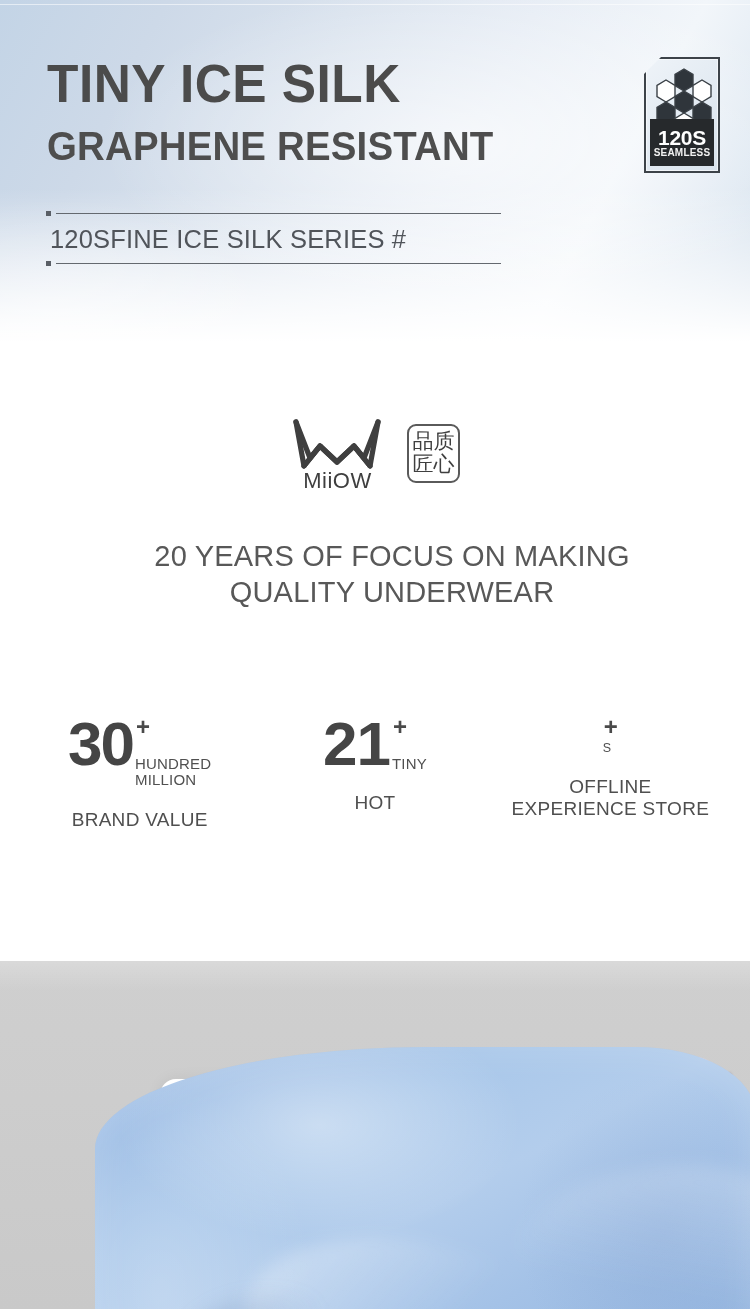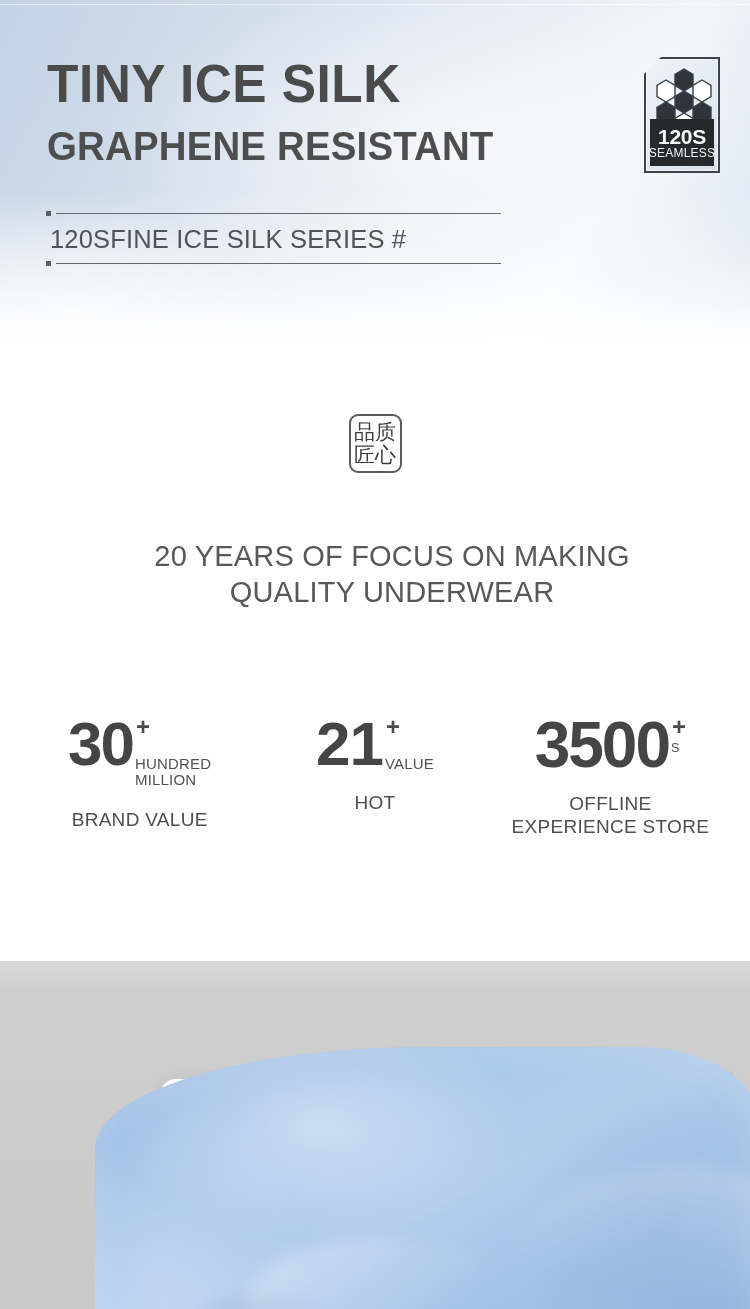--- a/index.html
+++ b/index.html
@@ -100,21 +100,21 @@
     display:flex; flex-direction:column;
     align-items:center; justify-content:center;
     gap:0;
   }
   .badge-120s {
     color:#ffffff; font-size:21px; font-weight:bold;
     letter-spacing:-0.3px; line-height:1;
     font-family:"Liberation Sans Narrow","Liberation Sans",sans-serif;
   }
   .badge-seamless {
-    color:#f2f2f2; font-size:12px; font-weight:normal;
+    color:#f2f2f2; font-size:10px; font-weight:bold;
     letter-spacing:0.2px; line-height:1; margin-top:0;
     font-family:"Liberation Sans Narrow","Liberation Sans",sans-serif;
   }
 
   
   .brand-section {
     position:absolute; left:0; top:342px; width:750px; height:619px;
     background:#ffffff;
   }
   .logo-row {
@@ -293,20 +293,31 @@
       <div class="badge-tag">
         <span class="badge-120s">120S</span>
         <span class="badge-seamless">SEAMLESS</span>
       </div>
     </div>
   </div>
 
   <div class="brand-section">
 
     <div class="logo-row">
+      <div class="miiow-logo">
+        <svg viewBox="0 0 95 78" width="95" height="78">
+          <g fill="none" stroke="#3f3f3f" stroke-width="5.2" stroke-linejoin="round" stroke-linecap="round">
+            <path d="M6 8 L20 44 L30 32 L47 48 L64 32 L74 44 L88 8"></path>
+            <path d="M6 8 L14 52 L30 32"></path>
+            <path d="M88 8 L80 52 L64 32"></path>
+            <path d="M14 52 L30 32 L47 48 L64 32 L80 52"></path>
+          </g>
+          <text x="47.5" y="74" text-anchor="middle" font-family="Liberation Sans, sans-serif" font-size="22" font-weight="500" fill="#3f3f3f" letter-spacing="0.5">MiiOW</text>
+        </svg>
+      </div>
       <div class="quality-box">
         <span class="quality-line">品质</span>
         <span class="quality-line">匠心</span>
       </div>
     </div>
 
     <div class="tagline">
       <div>20 YEARS OF FOCUS ON MAKING</div>
       <div>QUALITY UNDERWEAR</div>
     </div>
@@ -323,29 +334,28 @@
           </span>
         </div>
         <div class="stat-label">BRAND VALUE</div>
       </div>
 
       <div class="stat s2">
         <div class="stat-top">
           <span class="stat-num">21</span>
           <span class="stat-sup">
             <span class="stat-plus">+</span>
-            <span class="stat-unit">VALUE</span>
+            <span class="stat-unit">TINY</span>
           </span>
         </div>
         <div class="stat-label">HOT</div>
       </div>
 
       <div class="stat s3">
         <div class="stat-top">
-          <span class="stat-num">3500</span>
           <span class="stat-sup">
             <span class="stat-plus">+</span>
             <span class="stat-unit small">S</span>
           </span>
         </div>
         <div class="stat-label">OFFLINE
 EXPERIENCE STORE</div>
       </div>
 
     </div>

